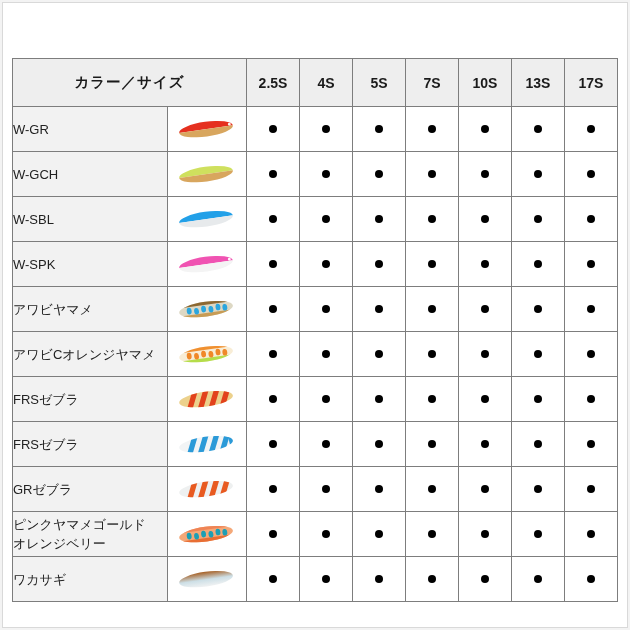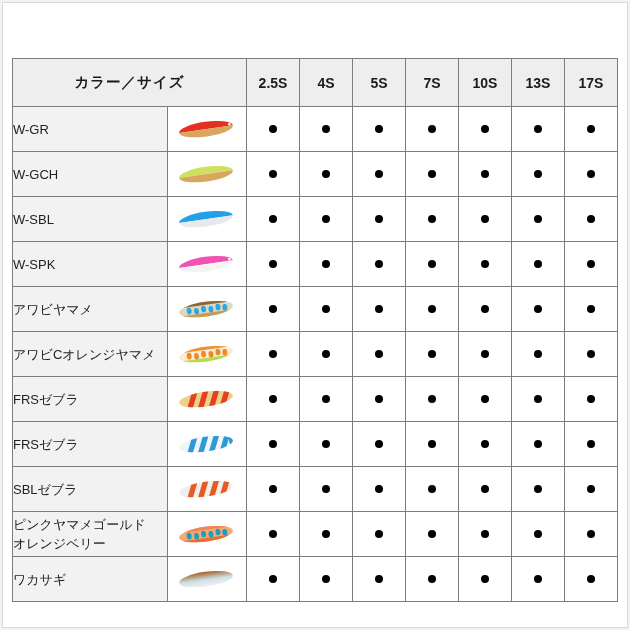--- a/index.html
+++ b/index.html
@@ -394,21 +394,21 @@
           </td>
           <td class="dot-cell">
             <span class="dot"></span>
           </td>
           <td class="dot-cell">
             <span class="dot"></span>
           </td>
         </tr>
         <tr>
     <td class="label-cell">
-      <span class="label-text">SBLゼブラ</span>
+      <span class="label-text">GRゼブラ</span>
     </td>
     <td class="image-cell"><svg width="62" height="25" viewBox="0 0 64 25">
               <defs>
                 <clipPath id="cu8">
                   <ellipse cx="31" cy="12" rx="28" ry="7.6"></ellipse>
                 </clipPath>
               </defs>
               <g transform="rotate(-8 32 12)">
                 <g clip-path="url(#cu8)">
                   <rect x="0" y="0" width="64" height="24" fill="#eef0f0"></rect>

